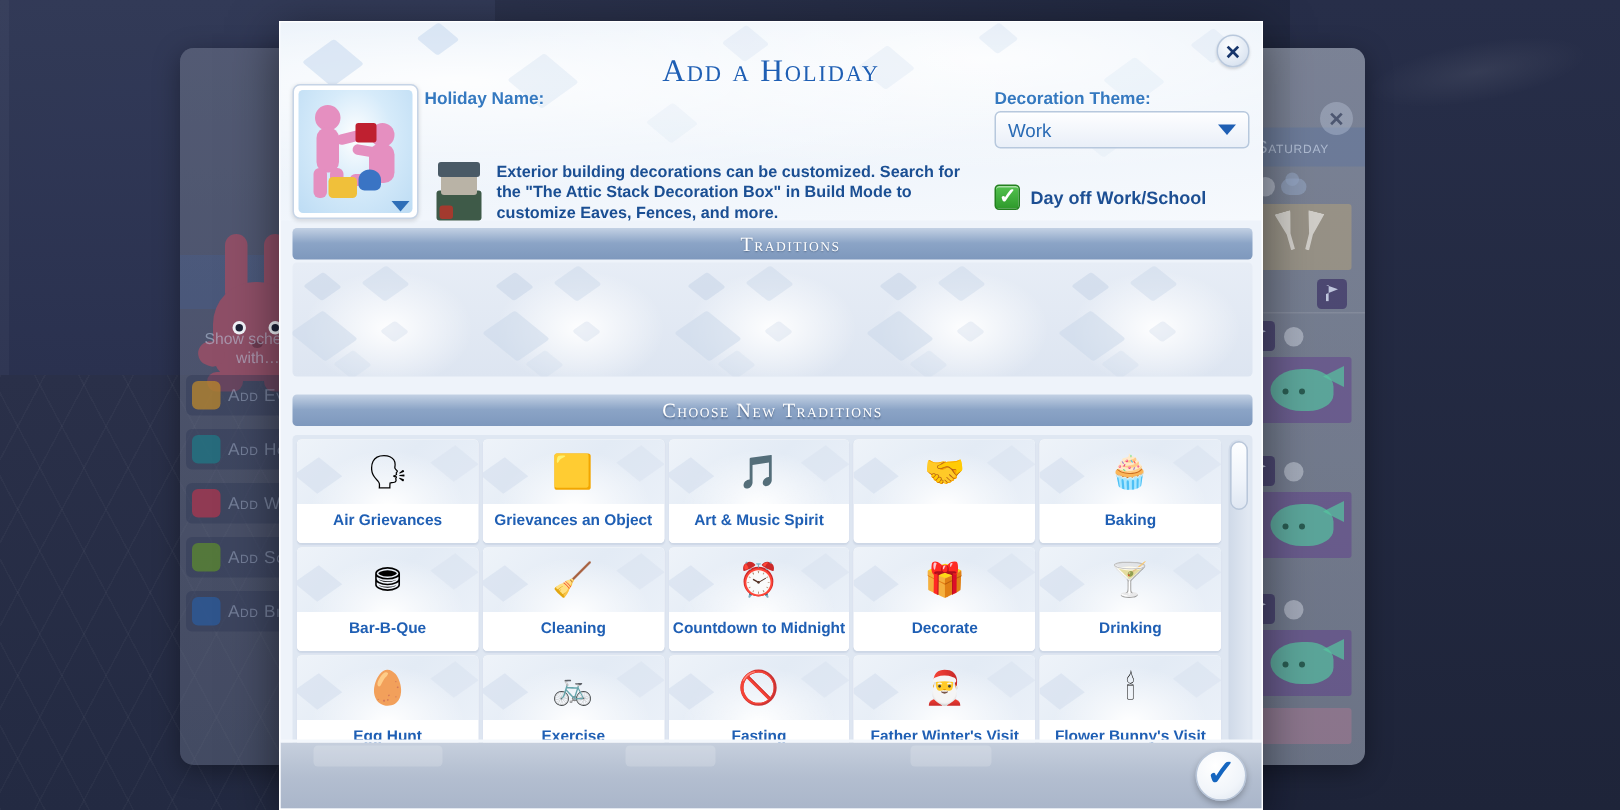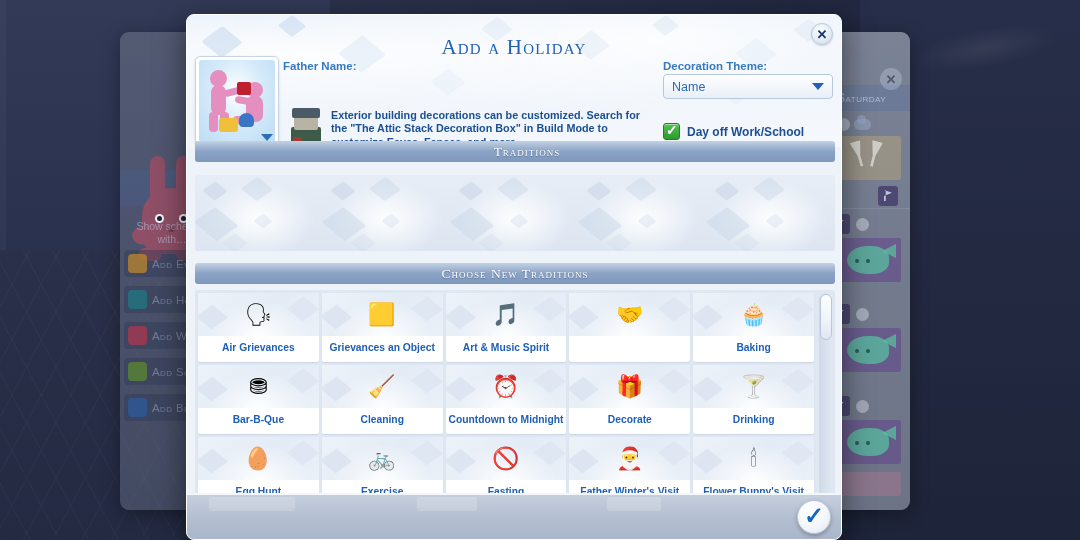--- a/index.html
+++ b/index.html
@@ -196,21 +196,21 @@
     background: rgba(210,220,238,0.30);
     color: rgba(40,50,80,0.65);
     font-size: 13px; font-weight: bold;
     display: flex; align-items: center; justify-content: center;
   }
 
   
   #dialog {
     position: absolute; left: 186px; top: 14px;
     width: 656px; height: 526px;
-    border-radius: 8px;
+    border-radius: 0;
     background: #eef3fa;
     box-shadow: 0 8px 30px rgba(0,0,0,.50);
     overflow: hidden;
     border: 1px solid #ffffff;
   }
   
   #dlg-header {
     position: relative; height: 132px;
     background:
       radial-gradient(ellipse at 18% 30%, rgba(255,255,255,.9) 0%, transparent 55%),
@@ -351,21 +351,21 @@
     background: linear-gradient(180deg, #c3d1e4 0%, #8ba4c6 48%, #7e98bd 100%);
     border-radius: 3px;
     color: #ffffff;
     font-family: "Liberation Serif", serif;
     font-variant: small-caps;
     font-size: 13.5px;
     letter-spacing: 1px;
     display: flex; align-items: center; justify-content: center;
     text-shadow: 0 1px 1px rgba(50,70,100,.55);
   }
-  #bar-traditions { top: 126px; padding-left: 24px; }
+  #bar-traditions { top: 137px; padding-left: 24px; }
   #bar-choose     { top: 248px; }
 
   
   #traditions-strip {
     position: absolute; left: 8px; top: 160px;
     width: 640px; height: 76px;
     background: linear-gradient(180deg, #e7edf6 0%, #dde5f1 100%);
     border-radius: 3px;
     display: flex;
     overflow: hidden;
@@ -589,25 +589,25 @@
         <span class="sim" id="sim2-body"></span>
         <span class="sim" id="sim2-arm"></span>
         <span class="sim" id="sim2-leg"></span>
         <span id="gift-red"></span>
         <span id="gift-yellow"></span>
         <span id="gift-blue"></span>
         <span id="thumb-arrow"></span>
       </div>
     </div>
 
-    <div class="fld-label" id="lbl-holiday-name">Father Name:</div>
+    <div class="fld-label" id="lbl-holiday-name">Holiday Name:</div>
 
     <div class="fld-label" id="lbl-deco-theme">Decoration Theme:</div>
     <div id="deco-theme-select">
-      <span id="deco-theme-value">Name</span>
+      <span id="deco-theme-value">Work</span>
       <span id="deco-arrow"></span>
     </div>
 
     <div id="deco-note-icon">
       <span class="b1"></span>
         <span class="b2"></span>
         <span class="b3"></span>
         <span class="b4"></span>
     </div>
     <div id="dayoff-row">

